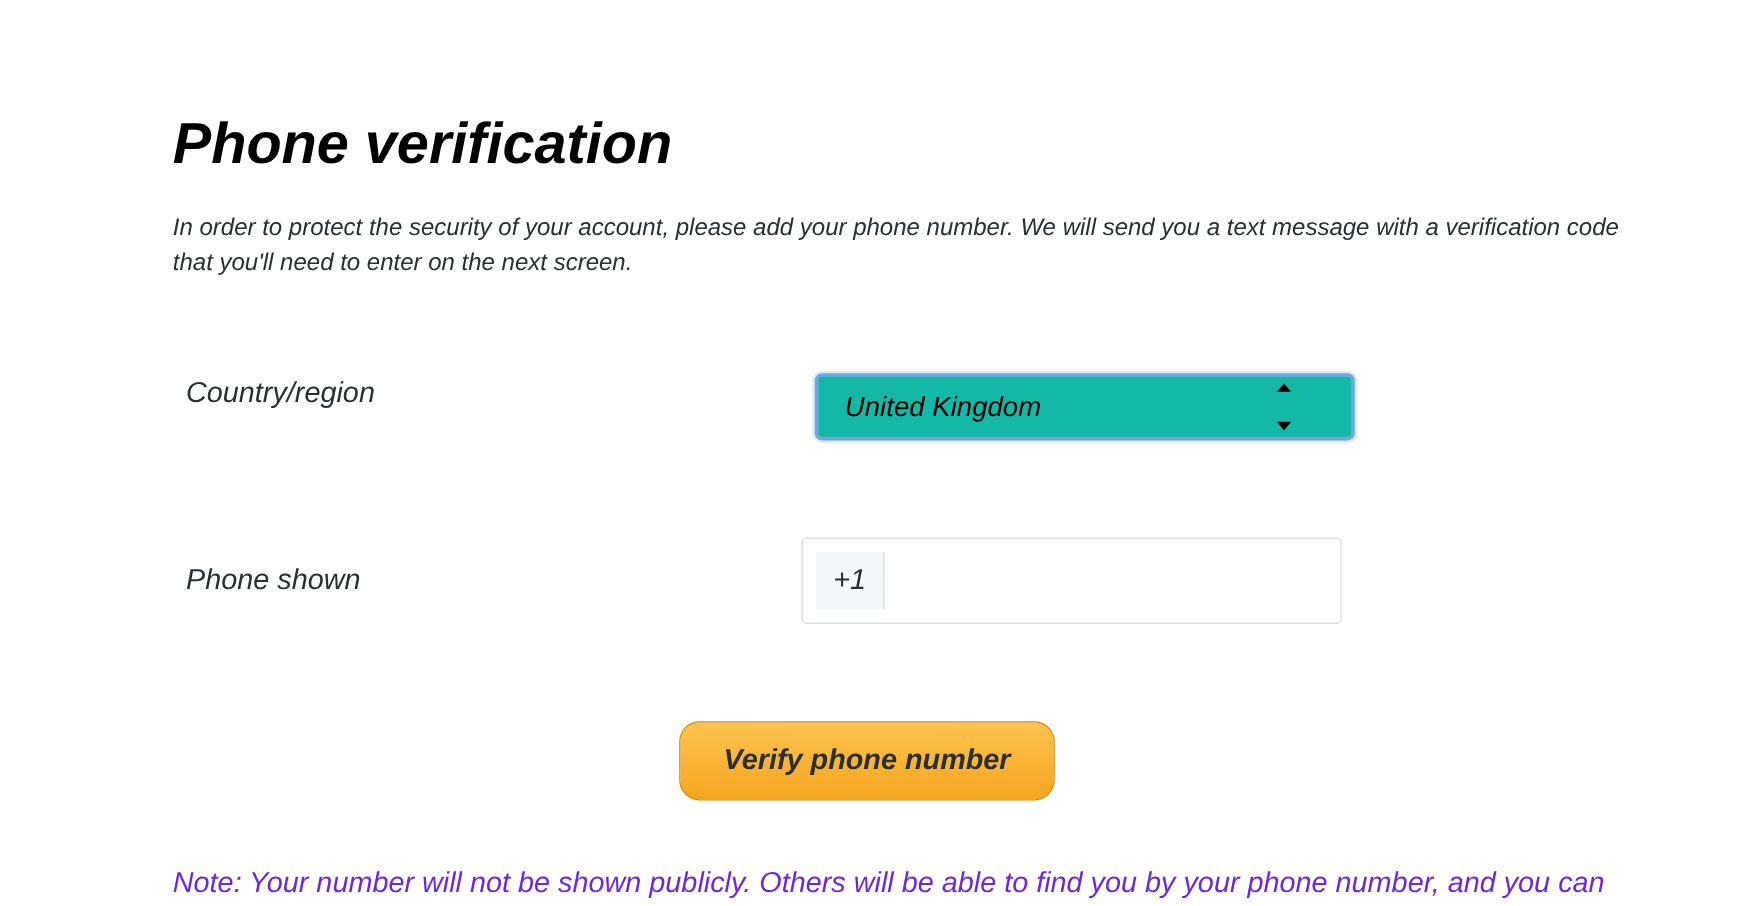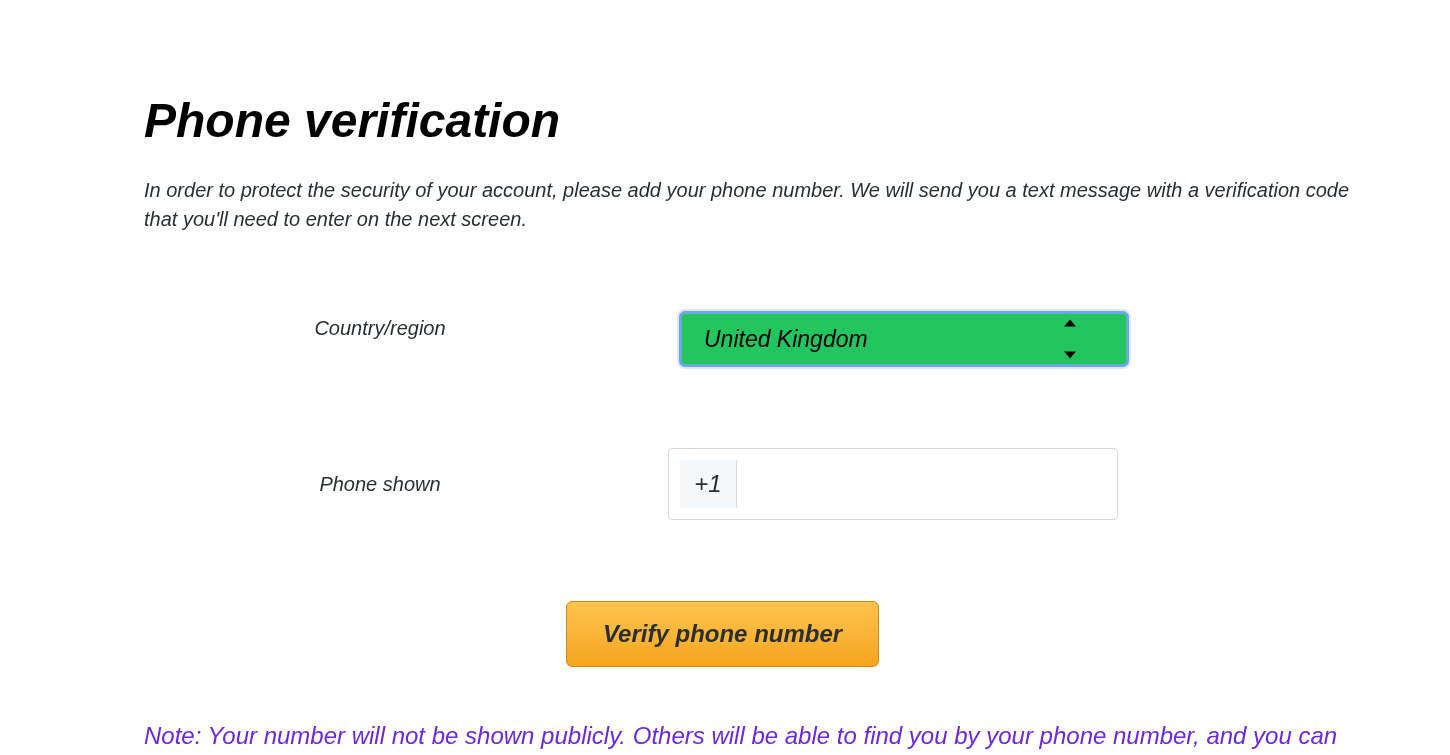--- a/index.html
+++ b/index.html
@@ -30,41 +30,41 @@
       color: #292f33;
       margin-bottom: 44px;
     }
     .form-row {
       display: flex;
       align-items: center;
       margin-bottom: 48px;
     }
     .form-label {
       width: 480px;
-      text-align: center;
+      text-align: left;
       padding-right: 30px;
-      font-size: 20px;
+      font-size: 24px;
       color: #292f33;
     }
     .form-control {
       flex: 0 0 auto;
     }
     .select-wrapper {
       position: relative;
       width: 450px;
       height: 56px;
     }
     select {
       width: 100%;
       height: 100%;
       font-size: 23px;
       padding: 0 48px 0 22px;
       border: 3px solid #6fa8e0;
       border-radius: 6px;
-      background: #22c55e;
+      background: #14b8a6;
       appearance: none;
       -webkit-appearance: none;
       color: #000;
       cursor: pointer;
       box-shadow: 0 0 0 2px rgba(111,168,224,0.25);
     }
     .select-caret {
       position: absolute;
       right: 20px;
       top: 50%;
@@ -108,21 +108,21 @@
       padding: 0 16px;
       background: #ffffff;
     }
     .button-row {
       margin-left: 422px;
       margin-bottom: 40px;
     }
     .verify-button {
       background: linear-gradient(to bottom, #fdc450, #f5a51f);
       border: 1px solid #d78b13;
-      border-radius: 6px;
+      border-radius: 17px;
       font-size: 24px;
       font-weight: 700;
       color: #292f33;
       padding: 18px 36px;
       cursor: pointer;
     }
     .note {
       font-size: 24px;
       line-height: 1.5;
       color: #6d28d9;

